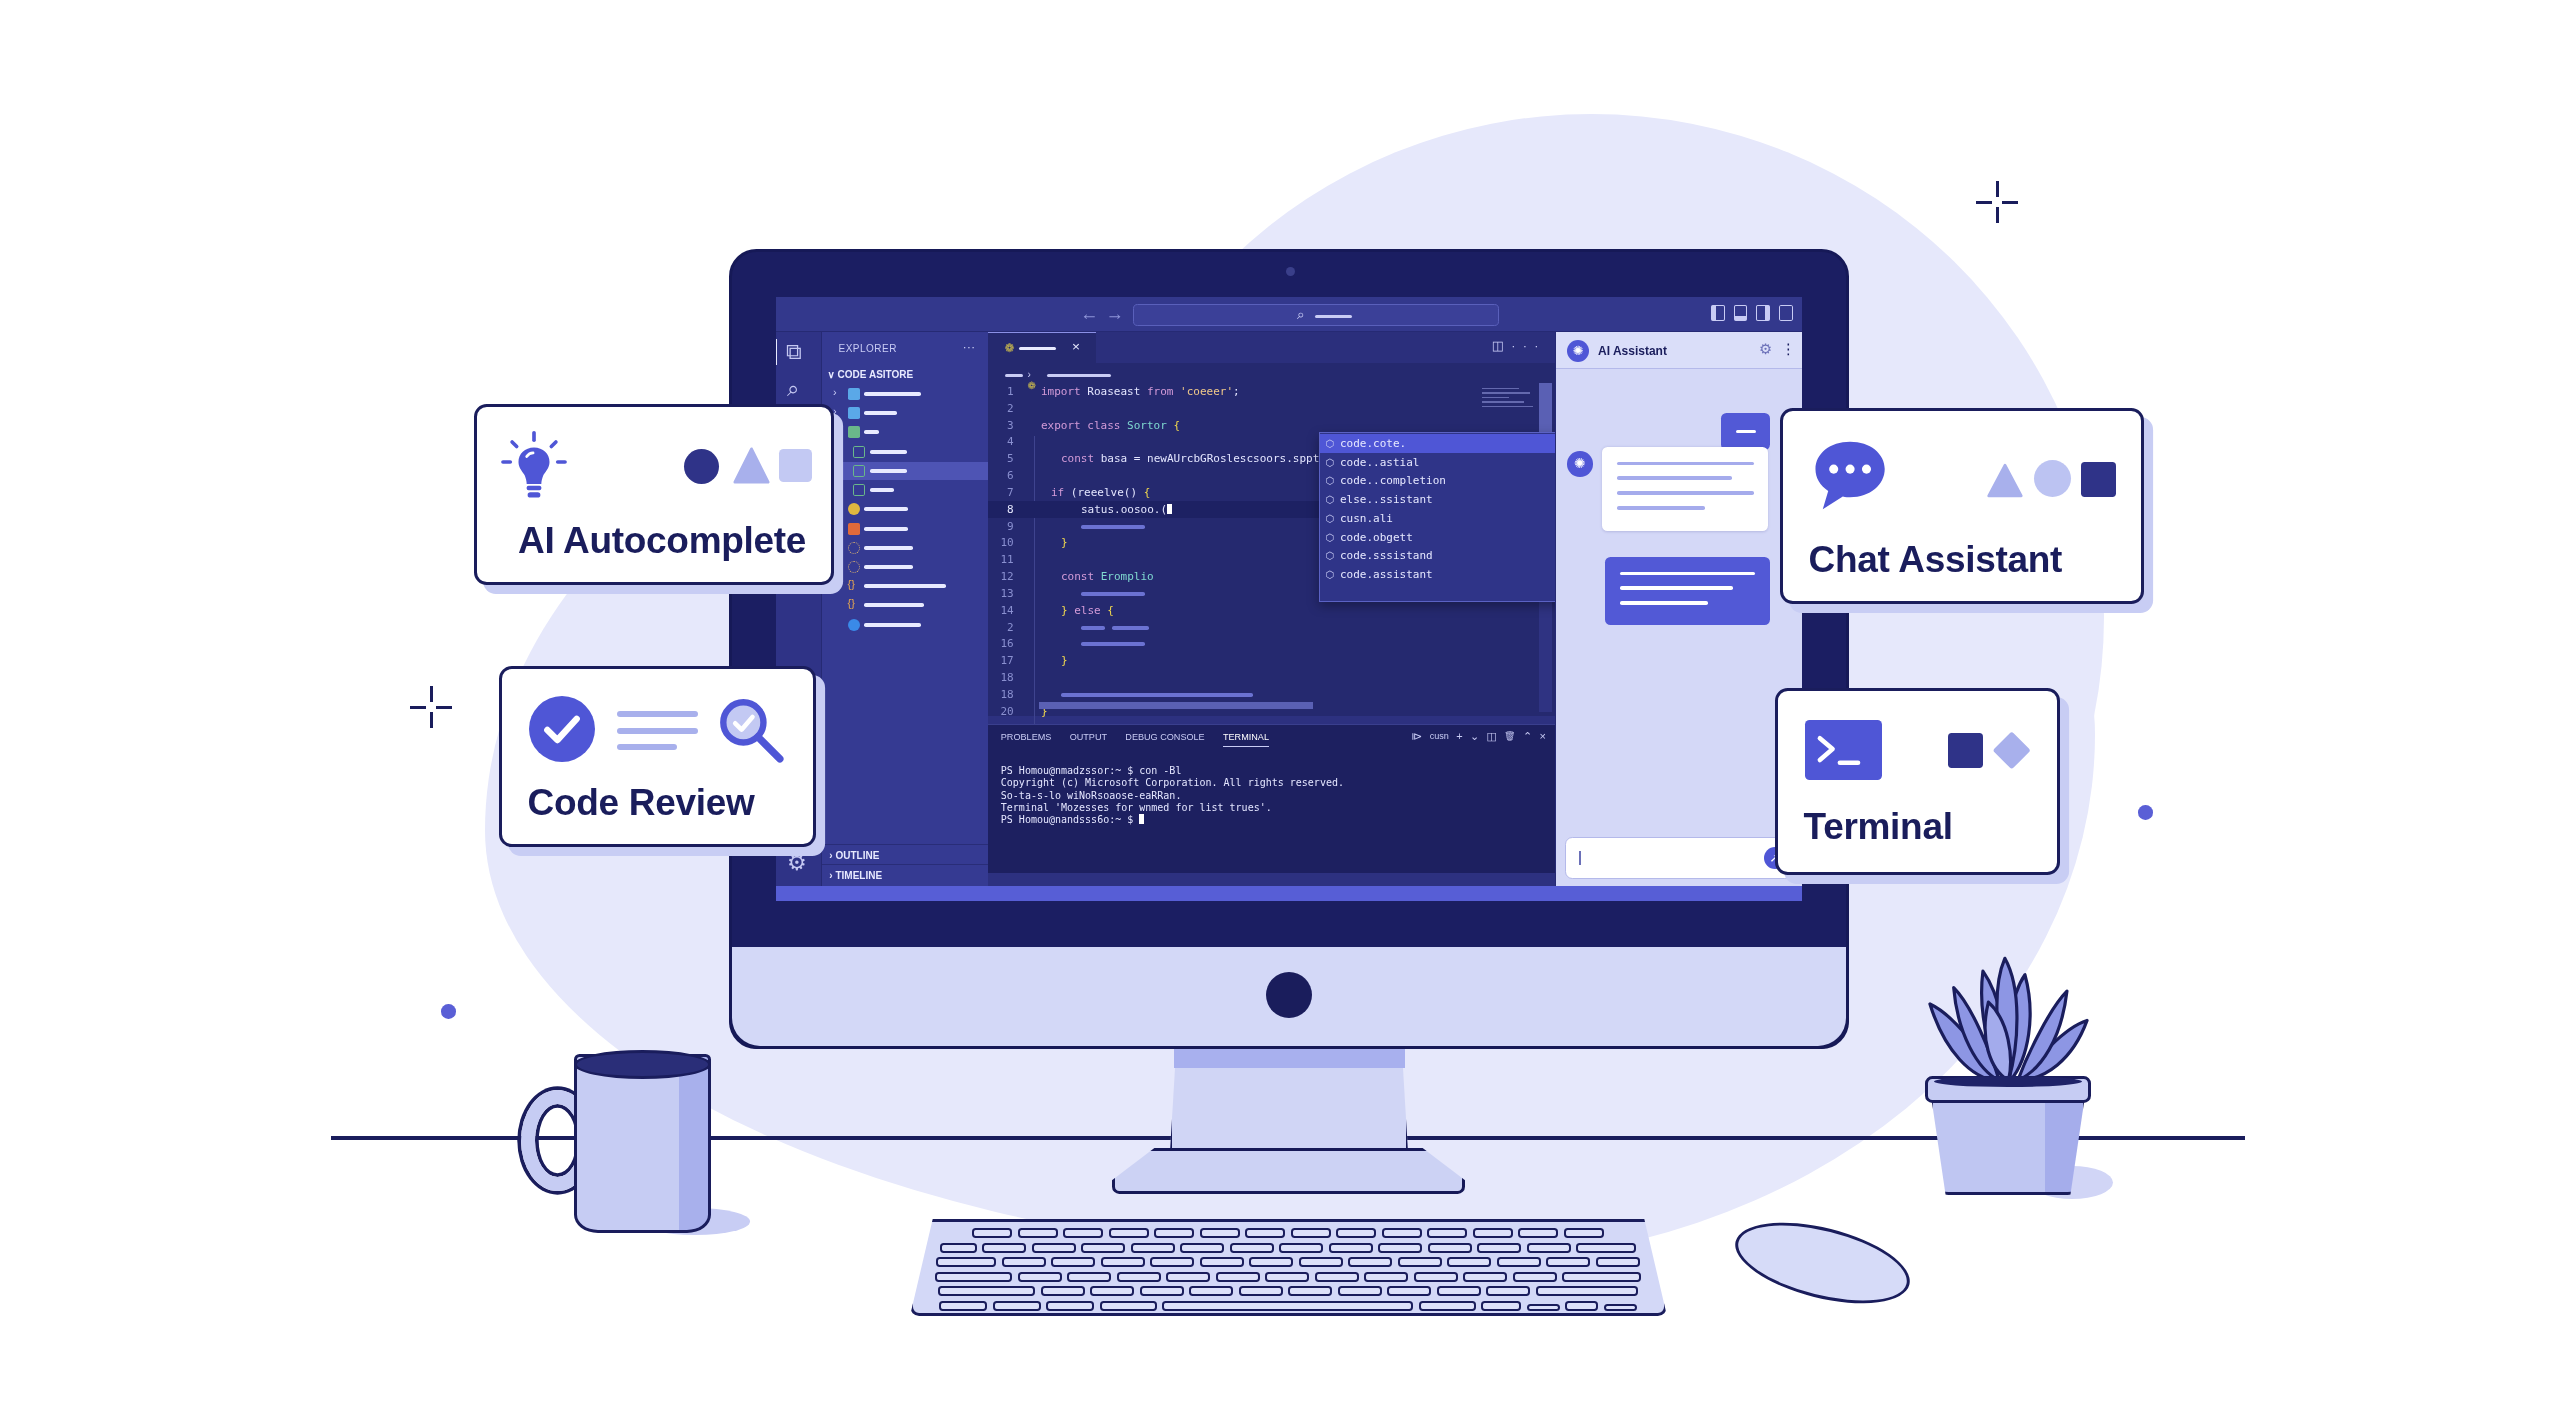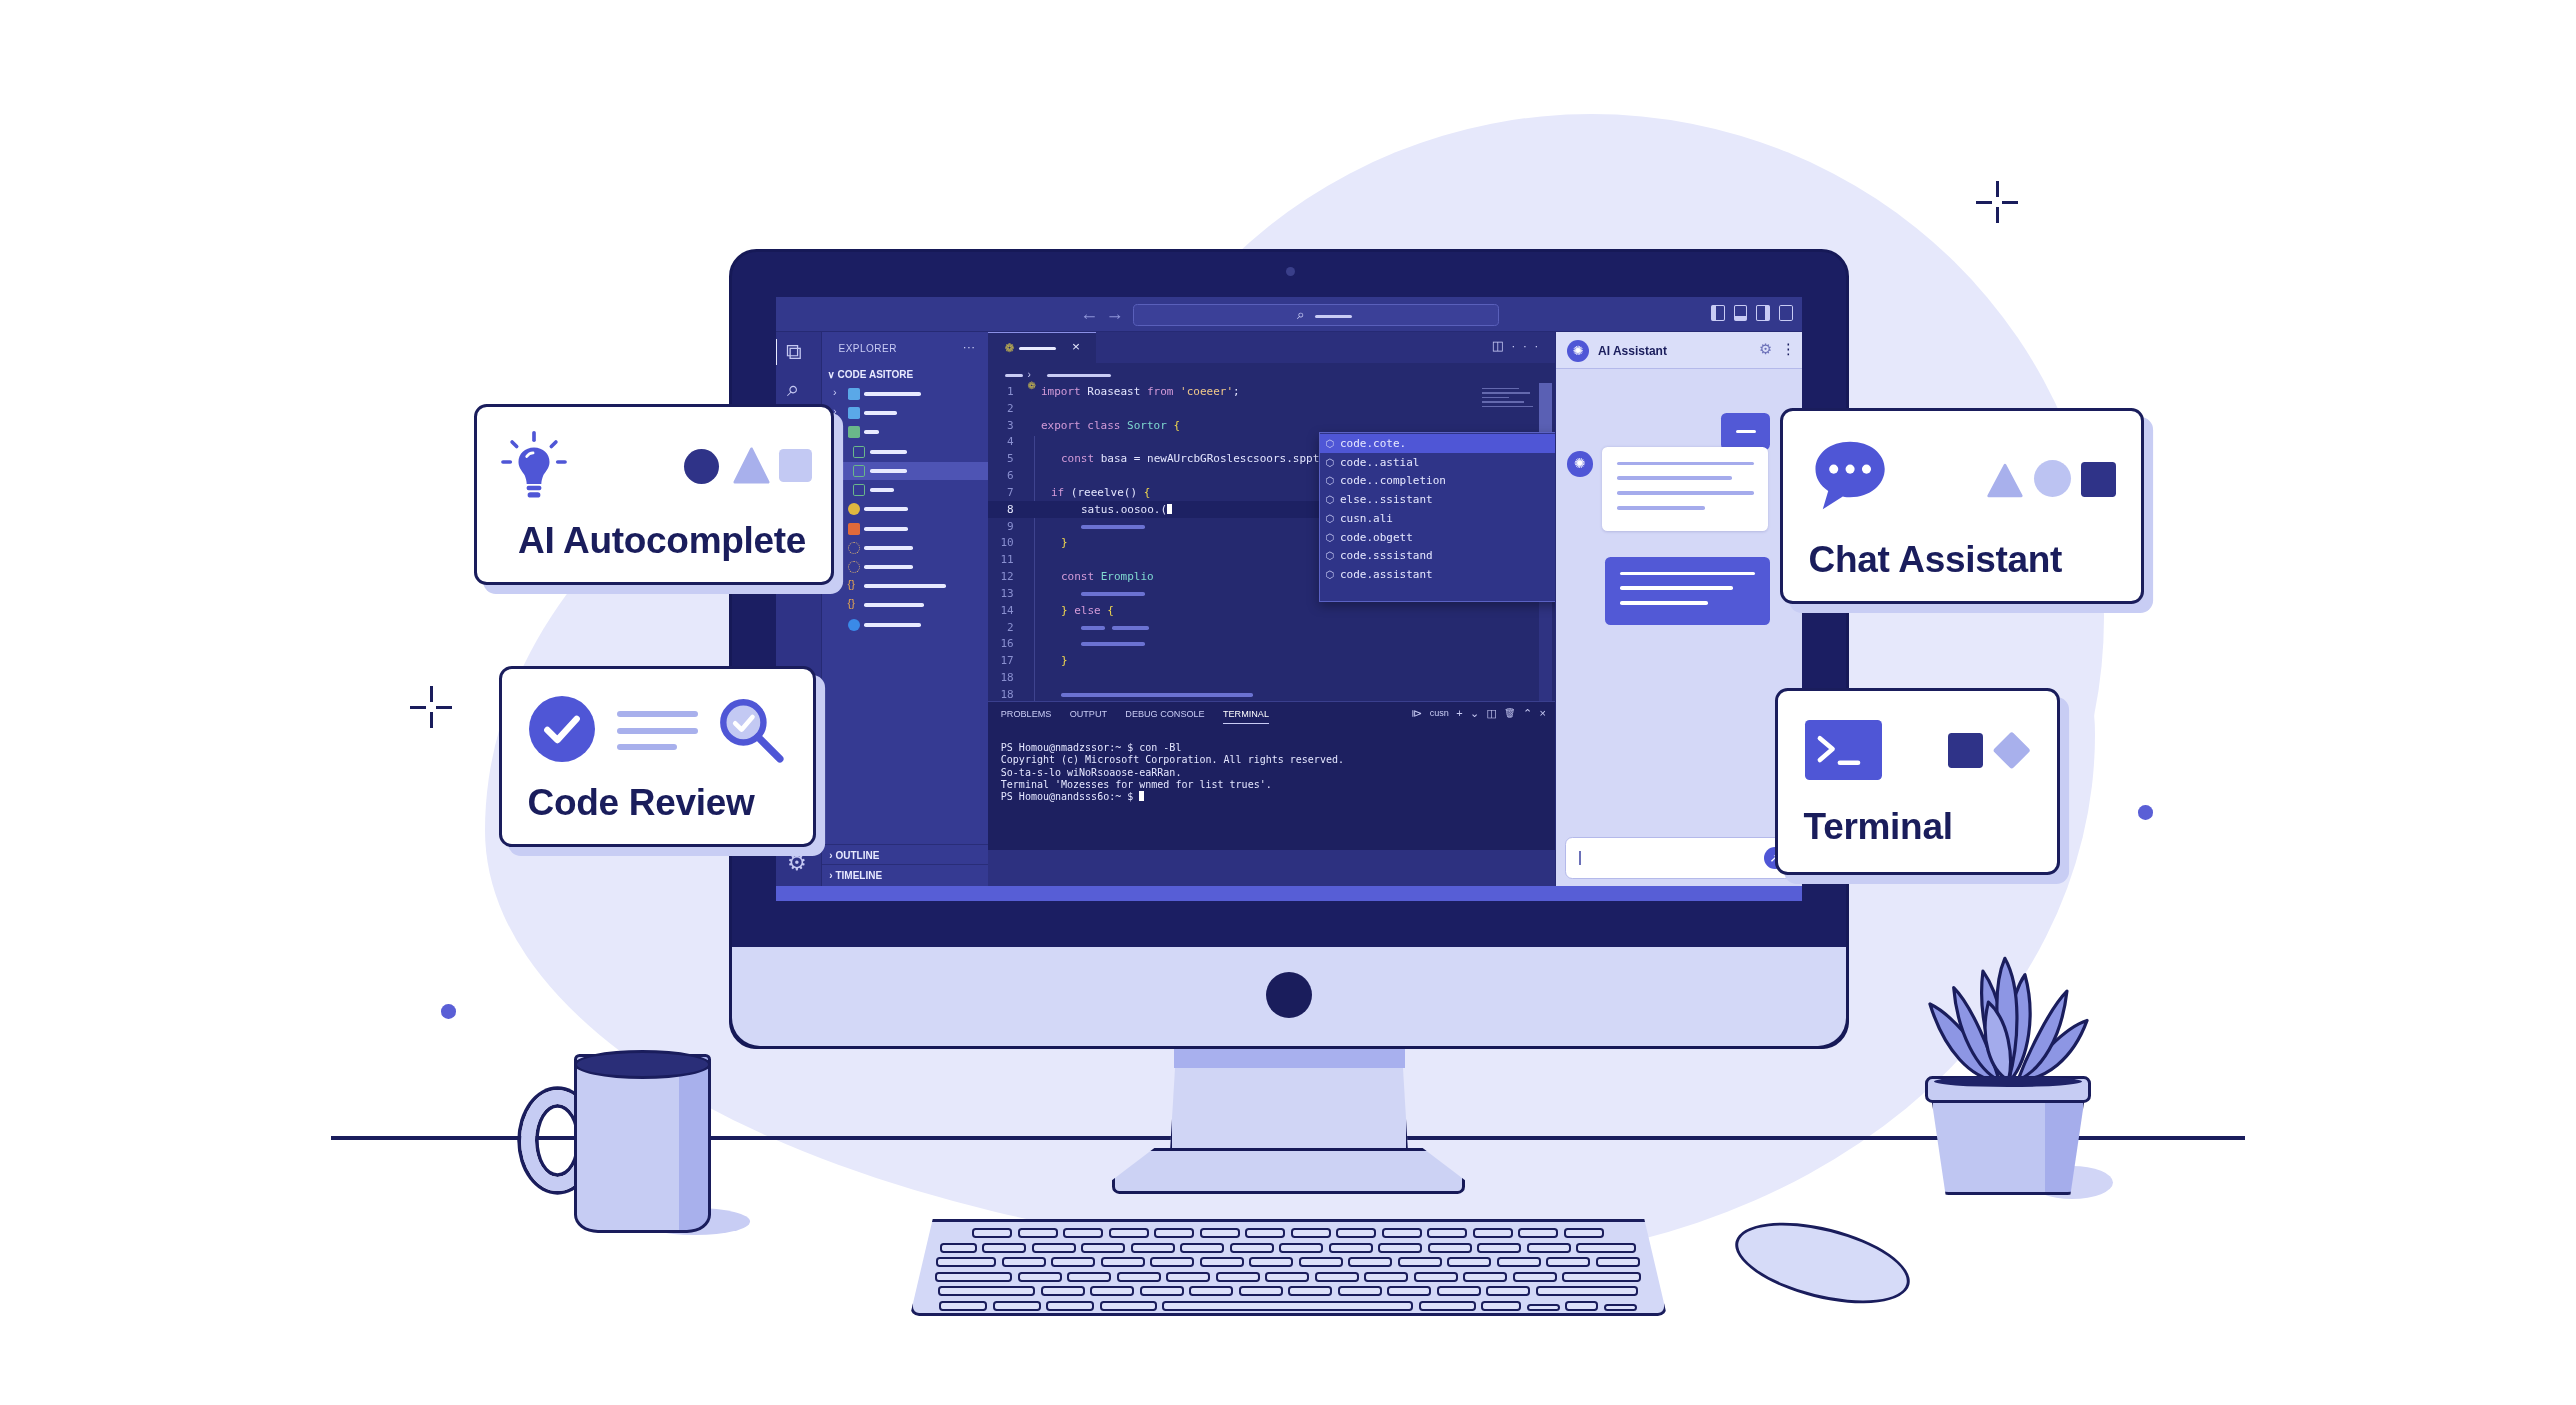--- a/index.html
+++ b/index.html
@@ -79,21 +79,21 @@
   .vscroll .thumb{position:absolute;left:0;top:0;width:12.8px;height:110px;background:#5a60b4}
   .hscroll{left:51px;top:370px;width:274px;height:7.3px;background:#5a60b4}
 
   .suggest{left:331px;top:100px;width:256px;height:170px;background:#2f3488;border:0.9px solid #5b62c4;box-shadow:0 3.7px 11px rgba(0,0,0,.35)}
   .sug{position:absolute;left:0;width:254px;height:19px;font-size:11px;line-height:19px;color:#e6e8ff}
   .sug.sel{background:#4f56d6}
   .sug .ci{position:absolute;left:5.5px;top:0;color:#c5c8f2;font-size:10px}
   .sug .st{position:absolute;left:20px}
   .sug-scroll{right:1.8px;top:1.8px;width:5.5px;height:55px;background:#6a70c8}
 
-  .panel{left:212px;top:404px;width:567px;height:149px;background:#1d2060;border-top:0.9px solid #3a3f8e}
+  .panel{left:212px;top:427px;width:567px;height:149px;background:#1d2060;border-top:0.9px solid #3a3f8e}
   .ptabs{left:12.8px;top:7.3px;display:flex;gap:18.3px;font-size:9.1px;color:#c9ccf5}
   .ptabs span{padding-bottom:3.7px}
   .ptabs span.on{color:#ffffff;border-bottom:1.8px solid #c9ccf5}
   .pright{right:9.1px;top:4.6px;font-size:11px;color:#c9ccf5;display:flex;gap:7.3px;align-items:center}
   .term{left:12.8px;top:40px;font-size:10px;line-height:12.3px;color:#e4e6ff;white-space:pre}
   .cursor{display:inline-block;width:4.6px;height:10px;background:#ffffff;vertical-align:-0.9px}
 
   .statusbar{left:0;top:589px;width:1026px;height:14.6px;background:#575ed6}
 
   .chat{left:779px;top:35px;width:247px;height:554px;background:#d4d8f7;border-left:1.8px solid #262a74}

